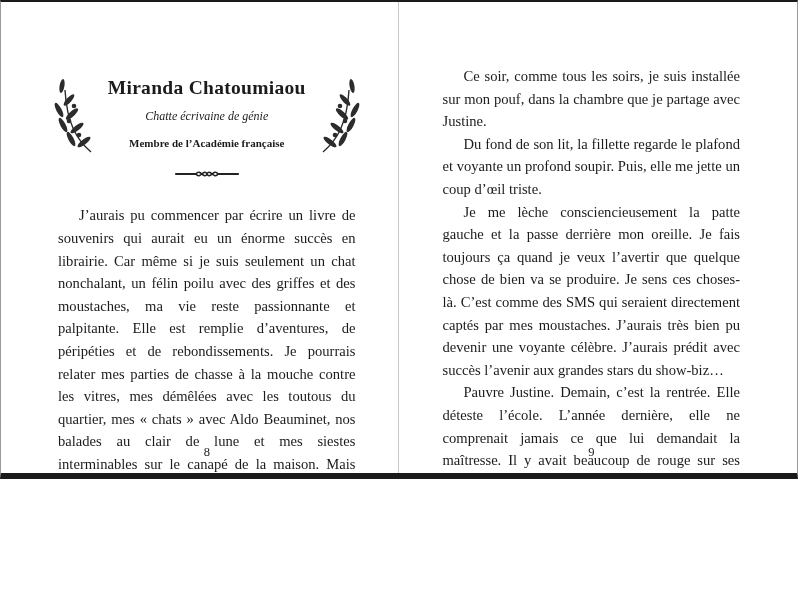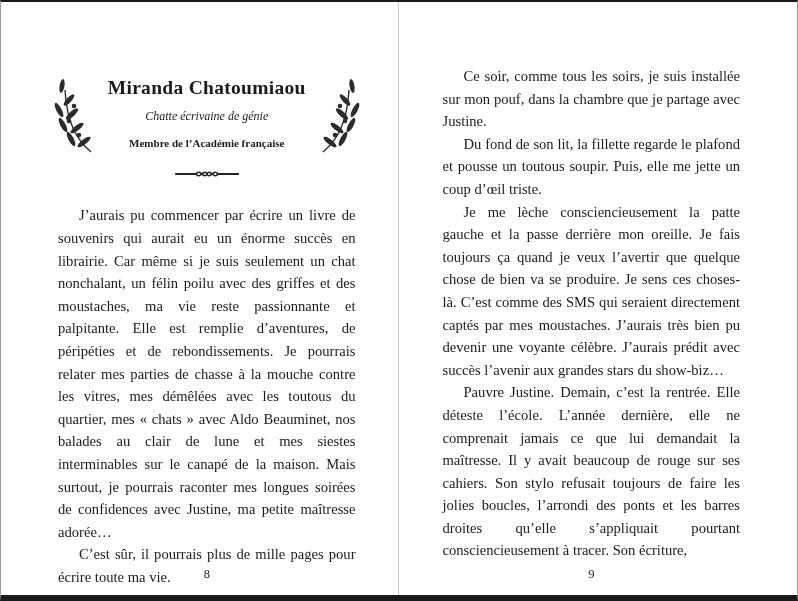--- a/index.html
+++ b/index.html
@@ -5,21 +5,21 @@
   * { margin: 0; padding: 0; box-sizing: border-box; }
   html, body { background: #ffffff; }
   body {
     font-family: "Liberation Serif", "DejaVu Serif", serif;
     color: #1b1b1b;
     -webkit-font-smoothing: antialiased;
   }
   .spread {
     position: relative;
     width: 798px;
-    height: 601px;
+    height: 479px;
     display: flex;
     background: #ffffff;
     border-top: 2px solid #1a1a1a;
     border-bottom: 6px solid #1a1a1a;
     border-left: 1px solid #9a9a9a;
     border-right: 1px solid #9a9a9a;
     overflow: hidden;
   }
   .page { flex: 1 1 0; position: relative; }
   .page-left  { padding: 0 42px 0 57px; }
@@ -132,21 +132,21 @@
     </div>
 
     <div class="page-number">8</div>
   </div>
 
   <div class="gutter"></div>
 
   <div class="page page-right">
     <div class="body-text" style="margin-top:0">
       <p class="para" lang="fr">Ce soir, comme tous les soirs, je suis installée sur mon pouf, dans la chambre que je partage avec Justine.</p>
-      <p class="para" lang="fr">Du fond de son lit, la fillette regarde le plafond et pousse un toutous soupir. Puis, elle me jette un coup d’œil triste.</p>
+      <p class="para" lang="fr">Du fond de son lit, la fillette regarde le plafond et voyante un profond soupir. Puis, elle me jette un coup d’œil triste.</p>
       <p class="para" lang="fr">Je me lèche consciencieusement la patte gauche et la passe derrière mon oreille. Je fais toujours ça quand je veux l’avertir que quelque chose de bien va se produire. Je sens ces choses-là. C’est comme des SMS qui seraient directement captés par mes moustaches. J’aurais très bien pu devenir une voyante célèbre. J’aurais prédit avec succès l’avenir aux grandes stars du show-biz…</p>
       <p class="para" lang="fr">Pauvre Justine. Demain, c’est la rentrée. Elle déteste l’école. L’année dernière, elle ne comprenait jamais ce que lui demandait la maîtresse. Il y avait beaucoup de rouge sur ses cahiers. Son stylo refusait toujours de faire les jolies boucles, l’arrondi des ponts et les barres droites qu’elle s’appliquait pourtant consciencieusement à tracer. Son écriture,</p>
     </div>
 
     <div class="page-number">9</div>
   </div>
 
 </div>
 
 </body></html>

